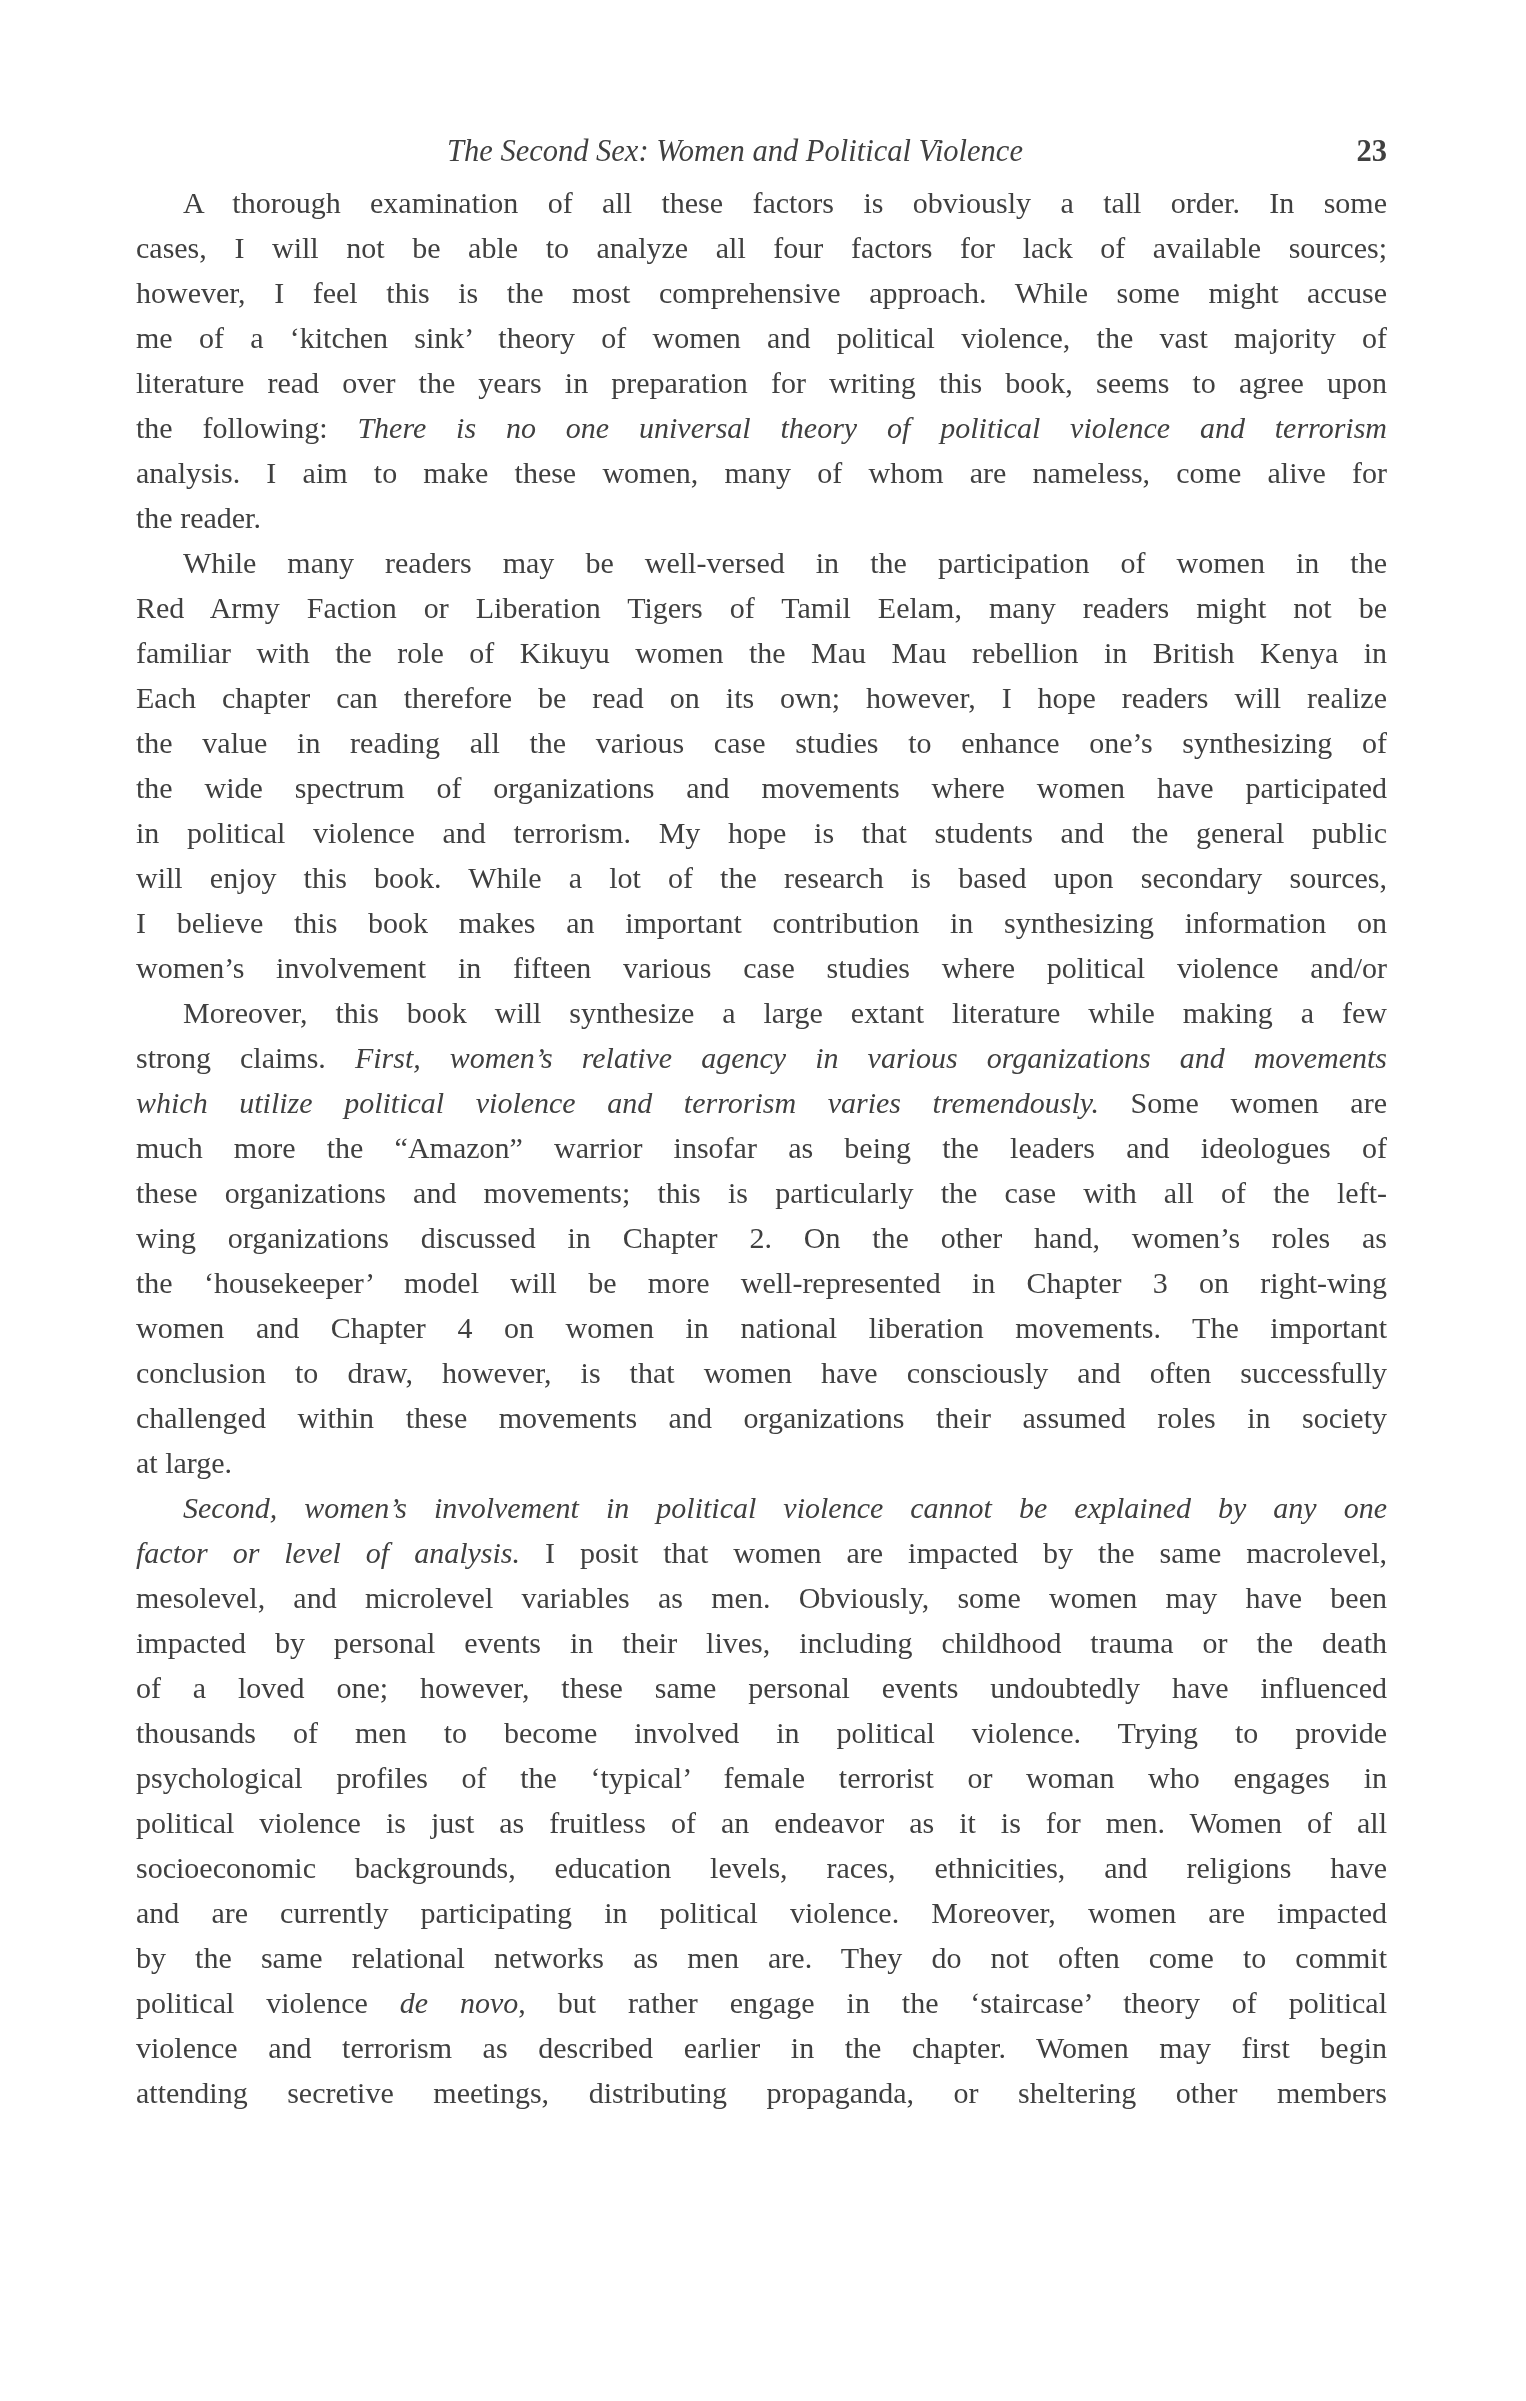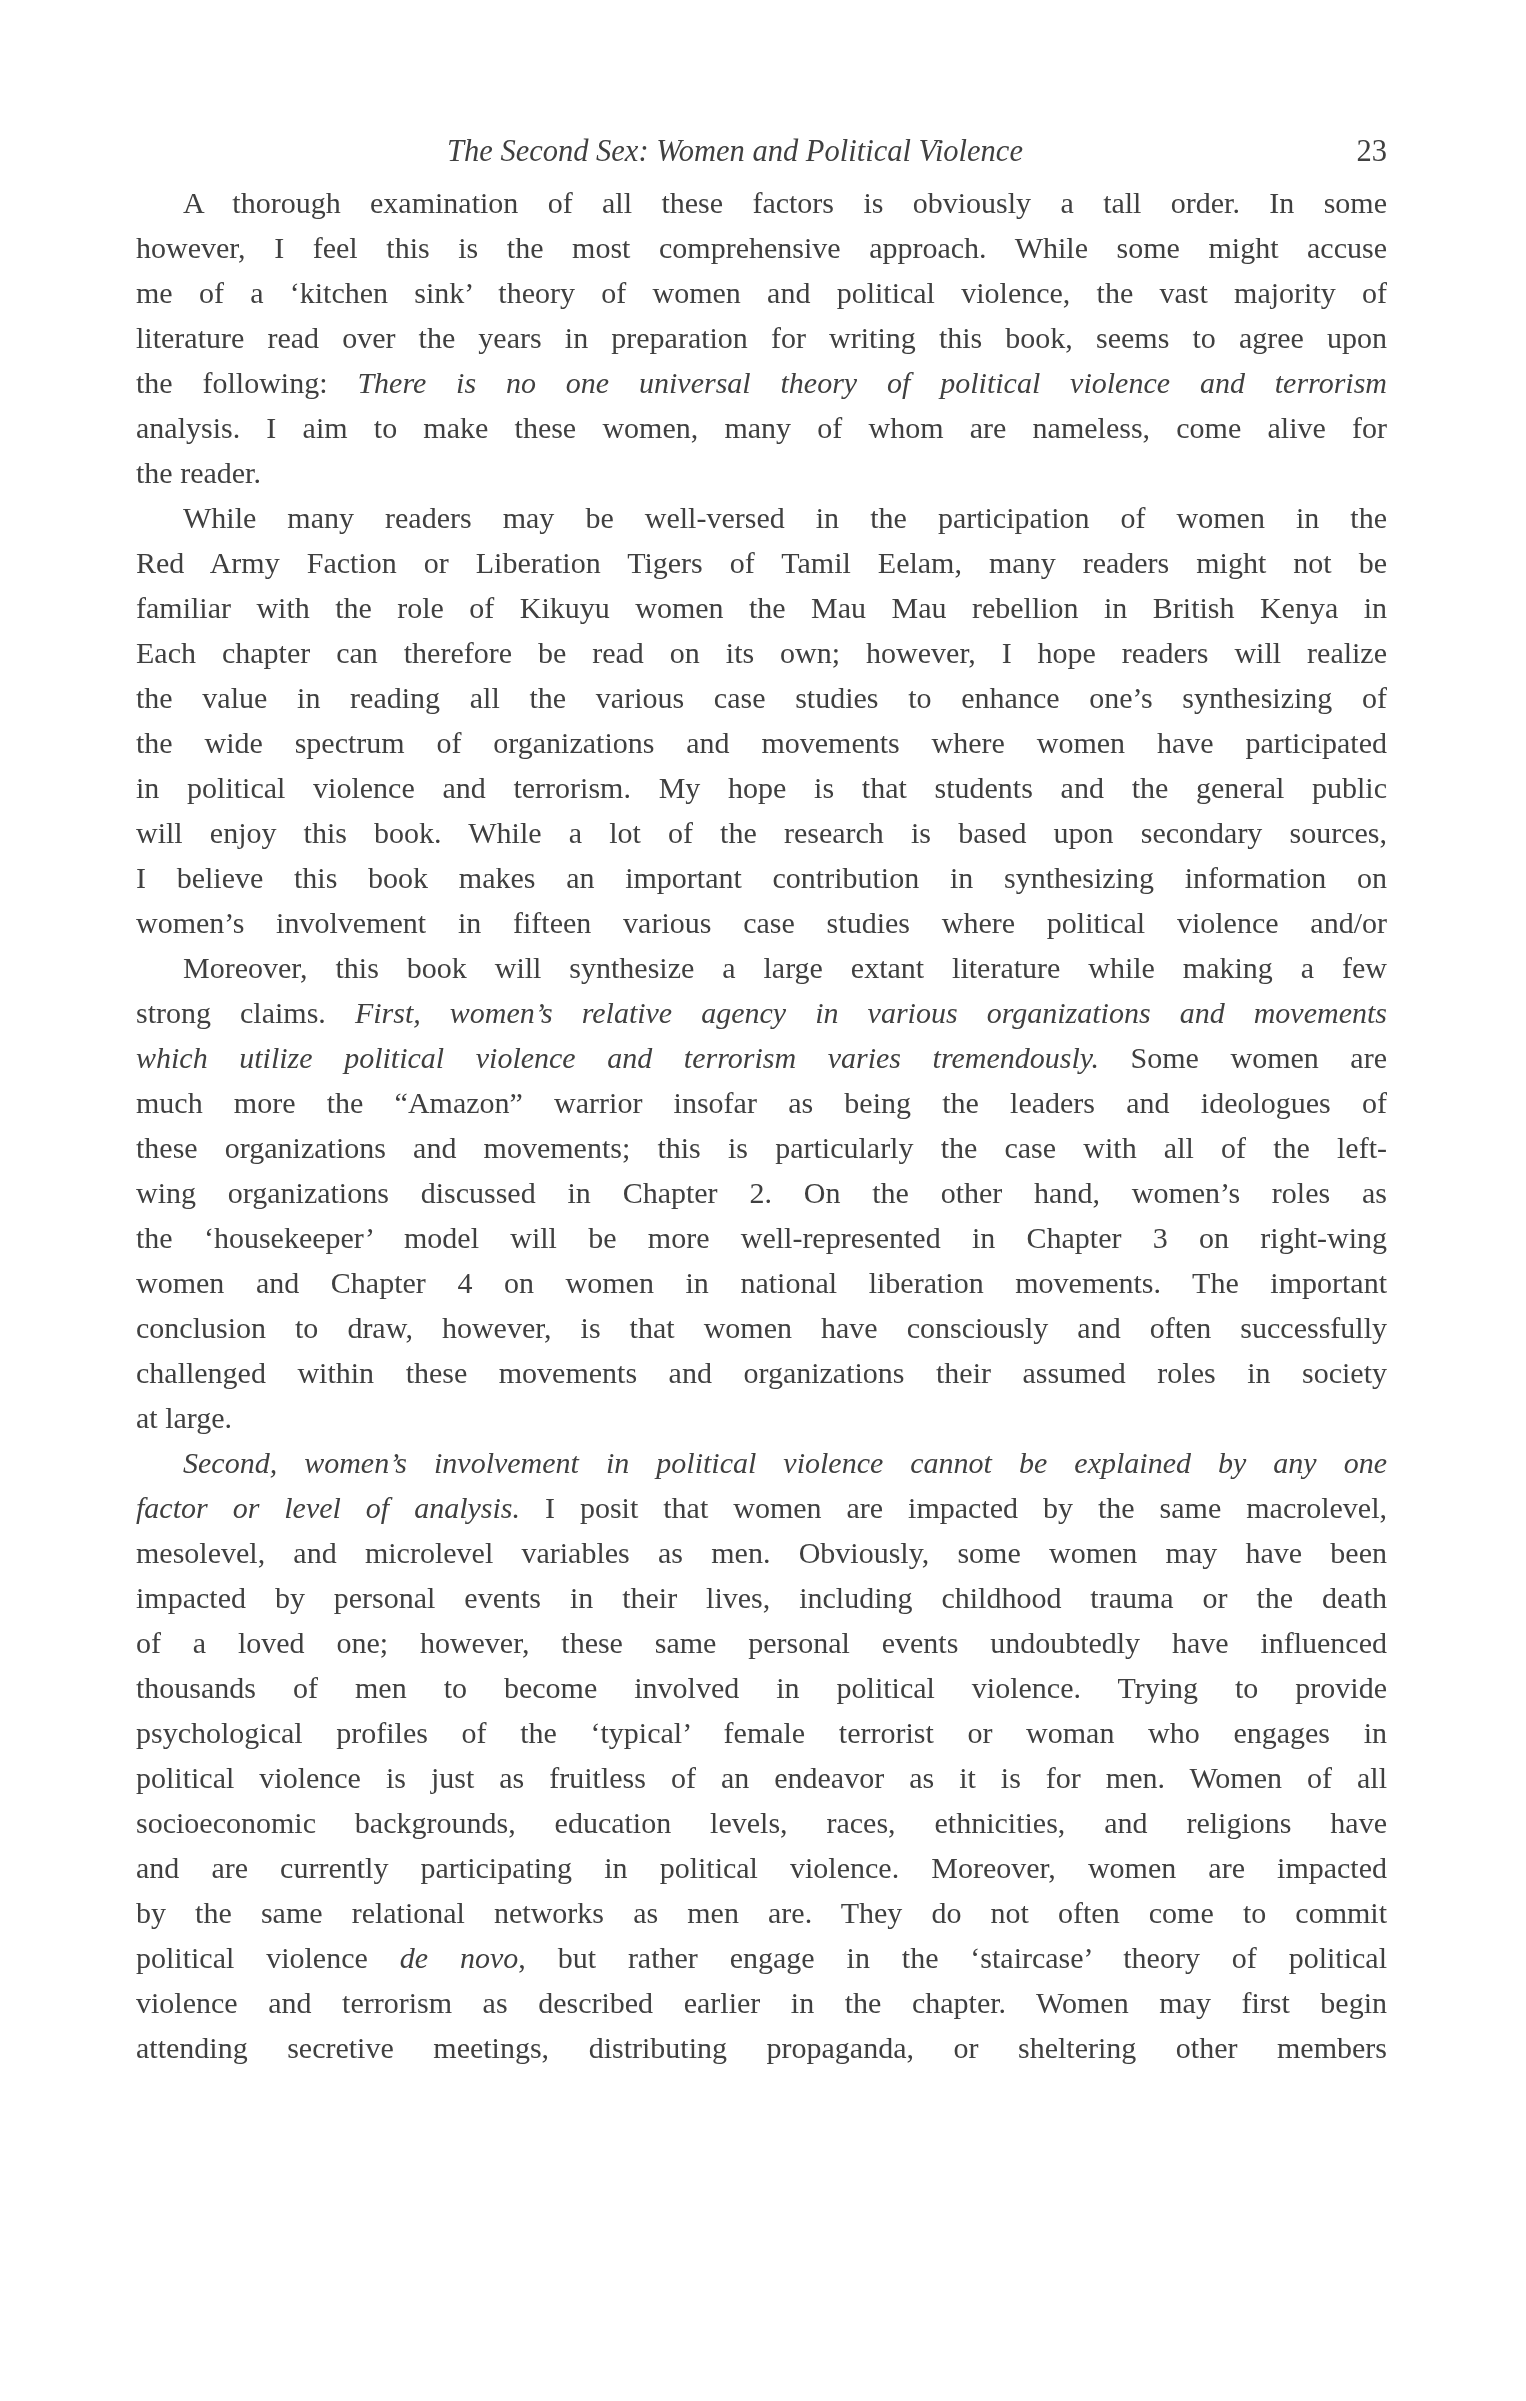--- a/index.html
+++ b/index.html
@@ -10,21 +10,21 @@
     font-family: "Liberation Serif", "DejaVu Serif", serif;
   }
   .running-head {
     position: absolute; left: 136px; top: 131px; width: 1251px; height: 40px;
     font-size: 30.5px; line-height: 40px;
   }
   .running-title {
     position: absolute; left: 311px; top: 0; font-style: italic; white-space: nowrap;
   }
   .page-number {
-    position: absolute; right: 0; top: 0; white-space: nowrap;
+    position: absolute; right: 0; top: 0; white-space: nowrap; font-weight: bold;
   }
   .body-text {
     position: absolute; left: 136px; top: 180px; width: 1251px;
     font-size: 30px; line-height: 45px;
   }
   .line {
     display: block; height: 45px; overflow: visible;
     text-align: justify; text-align-last: justify;
     white-space: normal;
   }
@@ -37,20 +37,21 @@
 
 <div class="page">
   <div class="running-head">
     <span class="running-title">The Second Sex: Women and Political Violence</span>
     <span class="page-number">23</span>
   </div>
 
   <div class="body-text" id="body-text">
       <div class="paragraph">
         <div class="line indent"><span>A thorough examination of all these factors is obviously a tall order. In some</span></div>
+        <div class="line"><span>cases, I will not be able to analyze all four factors for lack of available sources;</span></div>
         <div class="line"><span>however, I feel this is the most comprehensive approach. While some might accuse</span></div>
         <div class="line"><span>me of a ‘kitchen sink’ theory of women and political violence, the vast majority of</span></div>
         <div class="line"><span>literature read over the years in preparation for writing this book, seems to agree upon</span></div>
         <div class="line"><span>the following: </span><span class="it">There is no one universal theory of political violence and terrorism</span></div>
         <div class="line"><span>analysis. I aim to make these women, many of whom are nameless, come alive for</span></div>
         <div class="line last"><span>the reader.</span></div>
       </div>
       <div class="paragraph">
         <div class="line indent"><span>While many readers may be well-versed in the participation of women in the</span></div>
         <div class="line"><span>Red Army Faction or Liberation Tigers of Tamil Eelam, many readers might not be</span></div>

